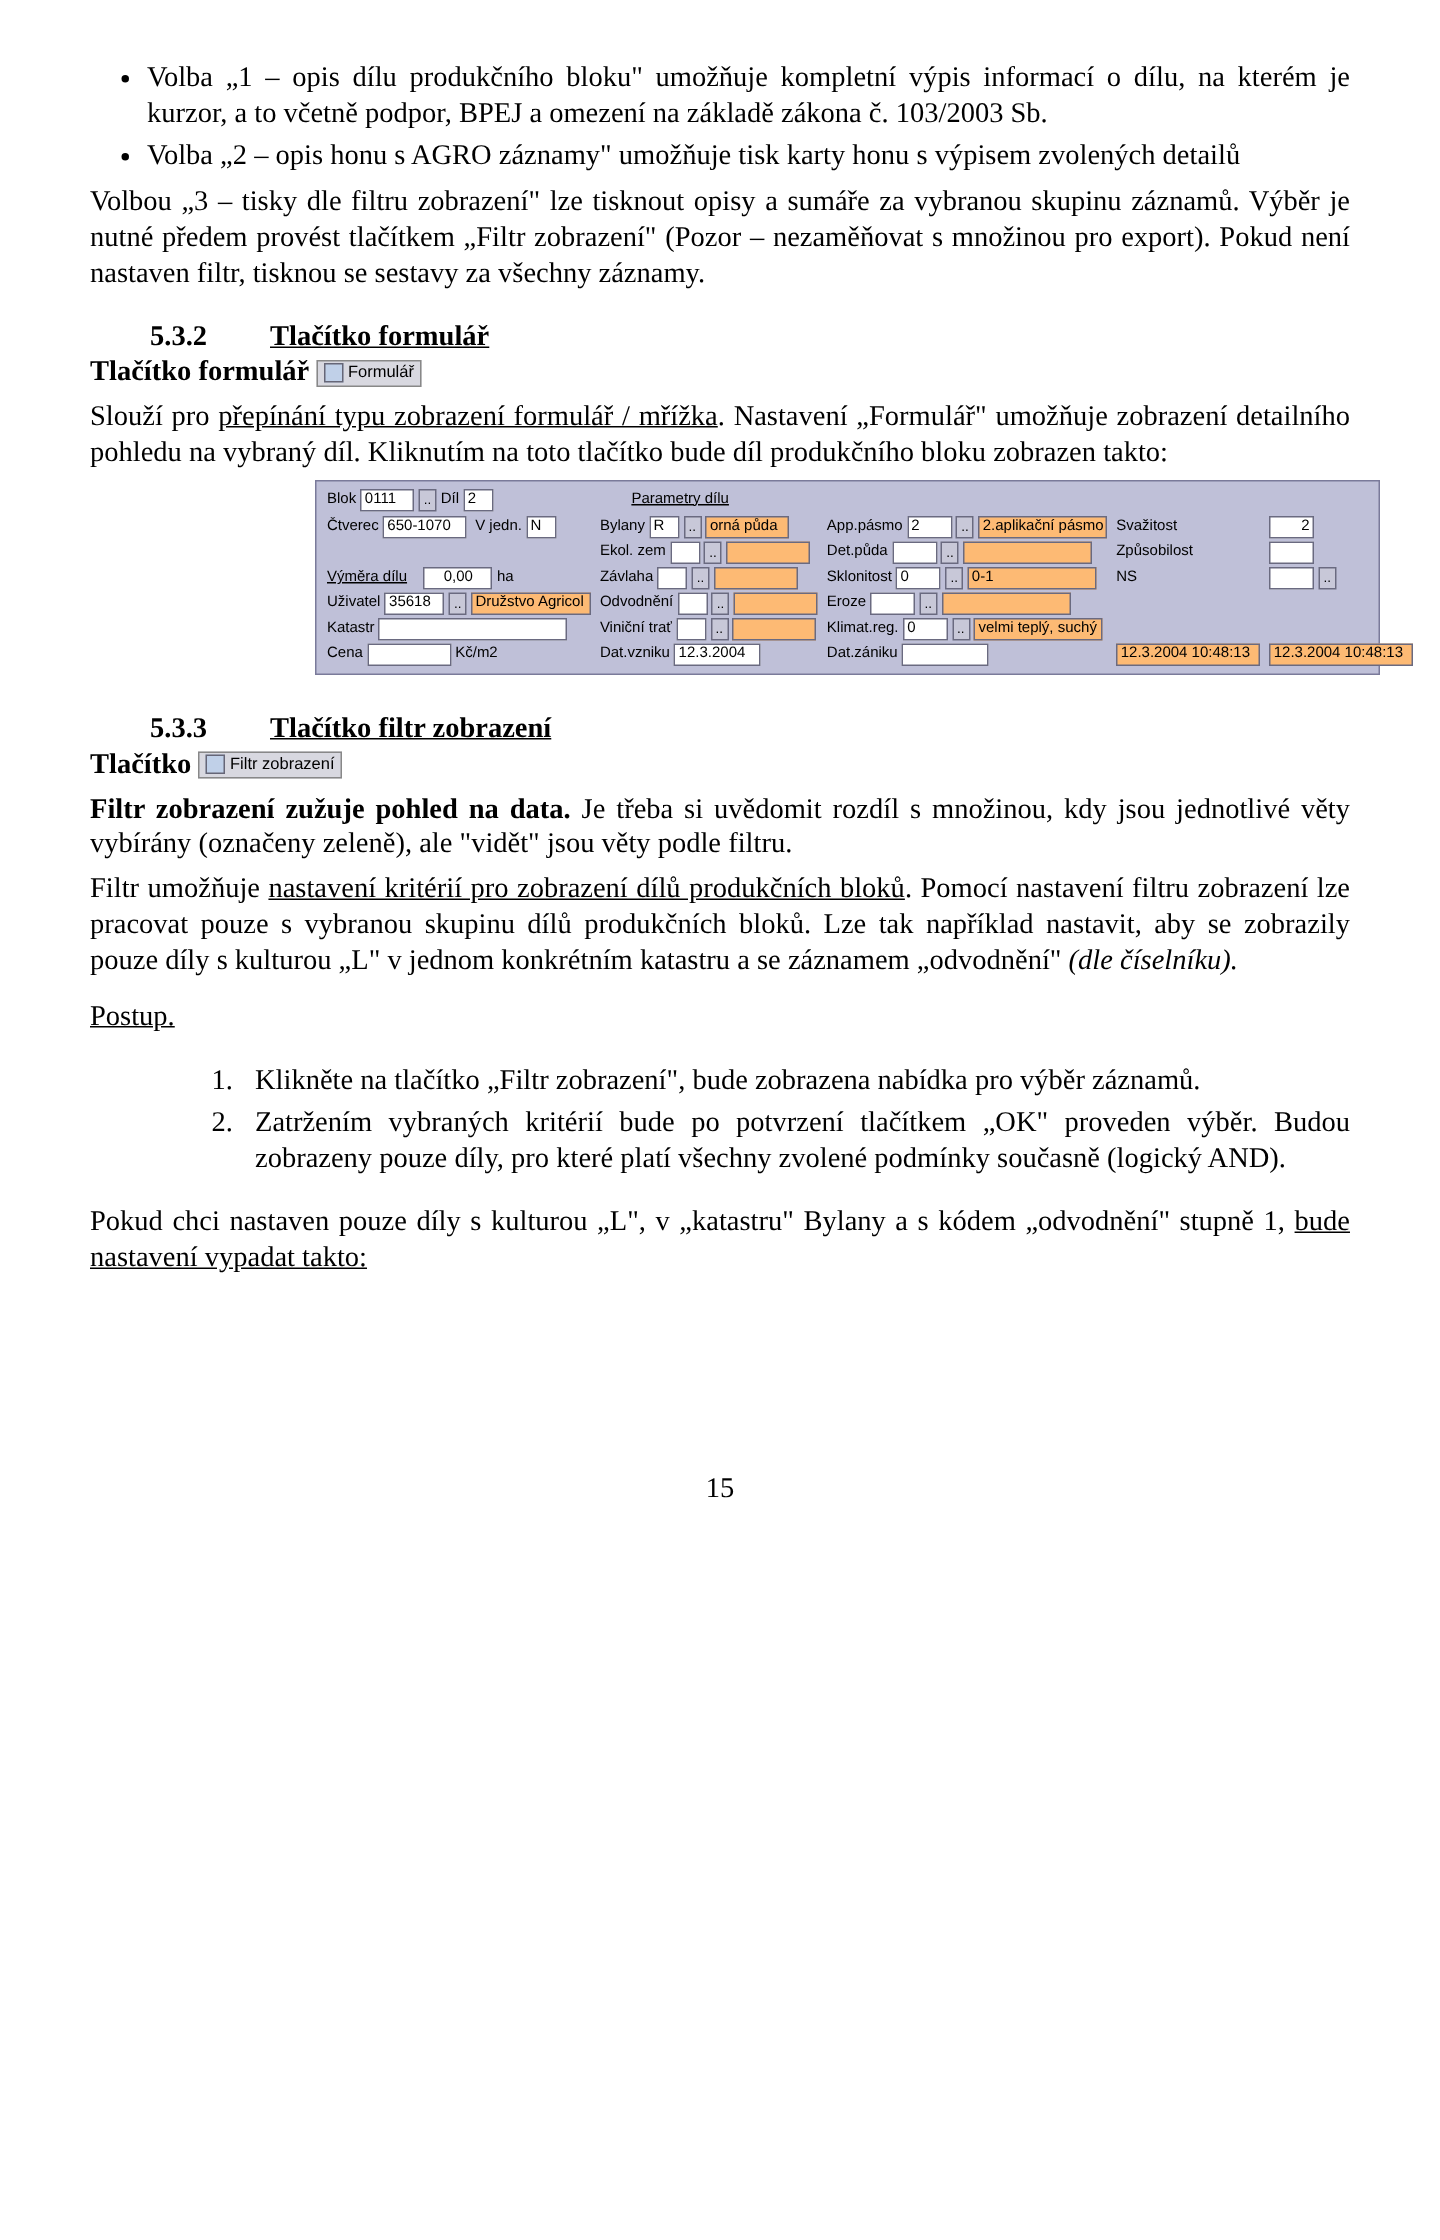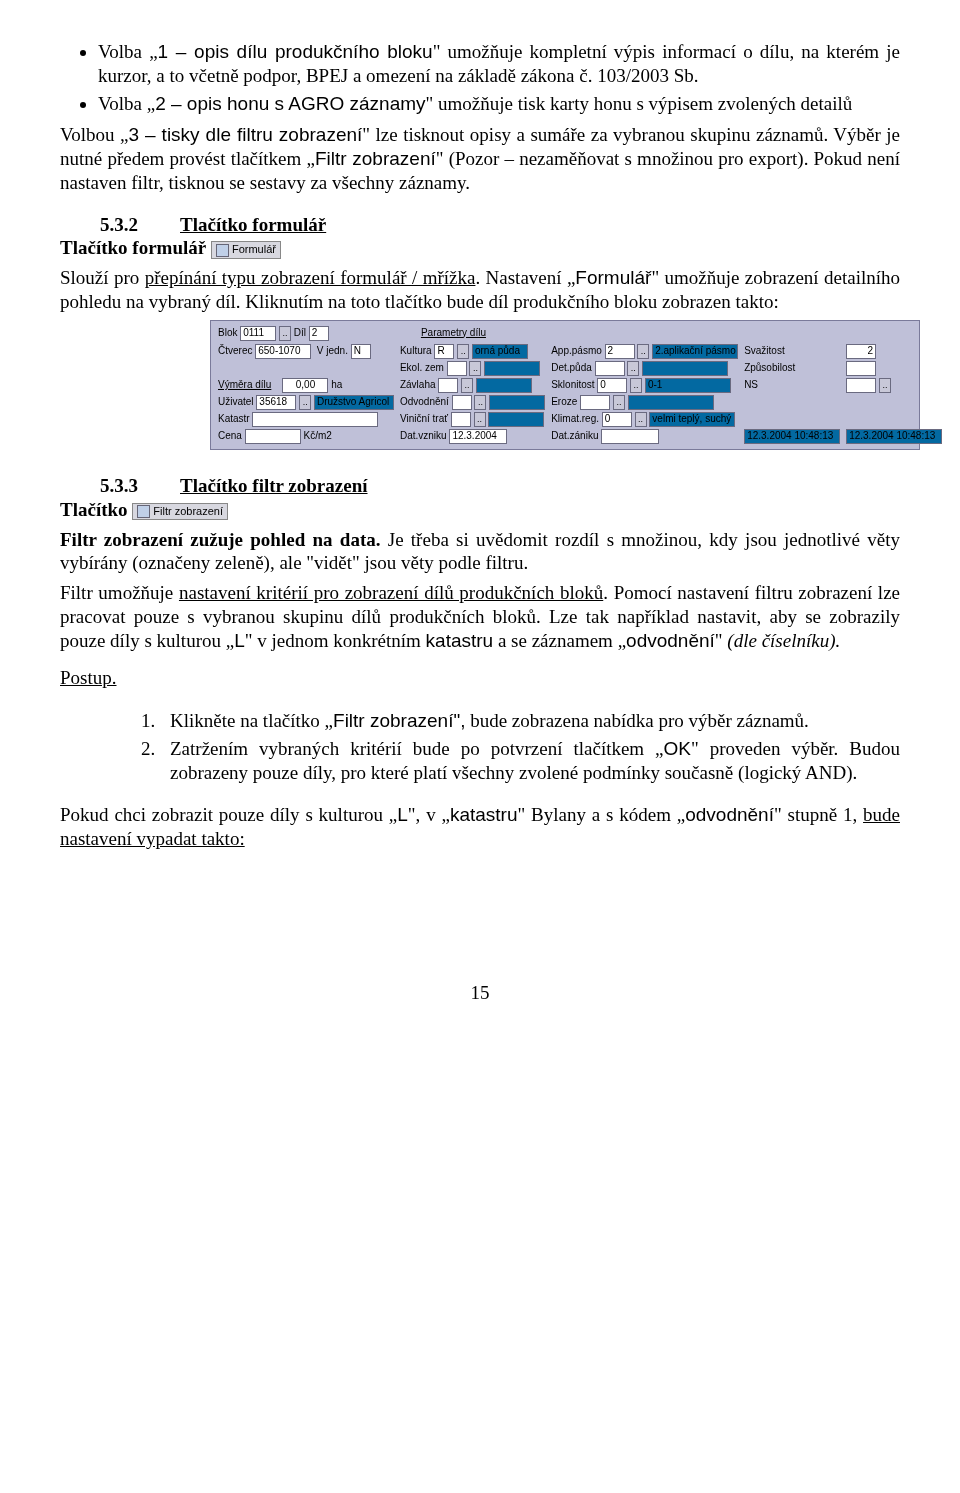--- a/index.html
+++ b/index.html
@@ -6,21 +6,21 @@
     font-family: "Times New Roman", Times, serif;
     font-size: 19px;
     color: #000;
     background: #fff;
     margin: 0;
     padding: 40px 60px 30px 60px;
     width: 960px;
     box-sizing: border-box;
     line-height: 1.25;
   }
-  .mono { font-family: Liberation Sans, sans-serif; }
+  .mono { font-family: Liberation Serif, serif; }
   ul.bullets { margin: 0 0 8px 0; padding-left: 38px; list-style: disc; }
   ul.bullets li { text-align: justify; margin-bottom: 4px; }
   p { margin: 0 0 6px 0; text-align: justify; }
   .heading-row { margin-top: 18px; margin-bottom: 0; }
   .heading-num { display: inline-block; width: 80px; font-weight: bold; margin-left: 40px; }
   .heading-txt { font-weight: bold; text-decoration: underline; }
   .sub-label { font-weight: bold; }
   .btn-img {
     display: inline-block;
     background: #d8d8e0;
@@ -57,21 +57,21 @@
     text-decoration: underline;
     color: #000;
     margin: 2px 0 3px 2px;
     padding-left: 19px;
   }
   .fld { display: inline-block; background: #fff; border: 1px solid #6a6a80; height: 13px; padding: 0 2px; font-size: 10px; vertical-align: middle; }
   .lbl { font-size: 10px; vertical-align: middle; }
   .dd { display: inline-block; width: 10px; height: 13px; background: #c8c8d8; border: 1px solid #6a6a80; text-align: center; font-size: 9px; line-height: 12px; vertical-align: middle; }
   .form-table { border-collapse: collapse; width: 100%; }
   .form-table td { padding: 1px 3px; white-space: nowrap; vertical-align: middle; }
-  .ro { background: #0369a1; }
+  .ro { background: #fdba74; }
 
   .ol-postup { list-style: decimal; padding-left: 100px; }
   .ol-postup li { text-align: justify; margin-bottom: 4px; padding-left: 10px; }
 
   .page-num { text-align: center; margin-top: 130px; font-size: 19px; }
 </style>
 </head>
 <body>
 
 <ul class="bullets">
@@ -101,21 +101,21 @@
   <table class="form-table">
     <tbody>
         <tr>
       <td style="width:200px"><span class="lbl">Blok</span> <span class="fld" style="width:30px">0111</span> <span class="dd">..</span> <span class="lbl">Díl</span> <span class="fld" style="width:14px">2</span></td>
       <td colspan="4">
             <div class="form-section-title">Parametry dílu</div>
           </td>
     </tr>
     <tr>
       <td><span class="lbl">Čtverec</span> <span class="fld" style="width:50px">650-1070</span>&nbsp;&nbsp;<span class="lbl">V jedn.</span> <span class="fld" style="width:14px">N</span></td>
-      <td><span class="lbl">Kultura</span> <span class="fld" style="width:14px">R</span> <span class="dd">..</span> <span class="fld ro" style="width:50px">orná půda</span></td>
+      <td><span class="lbl">Bylany</span> <span class="fld" style="width:14px">R</span> <span class="dd">..</span> <span class="fld ro" style="width:50px">orná půda</span></td>
       <td><span class="lbl">App.pásmo</span> <span class="fld" style="width:24px">2</span> <span class="dd">..</span> <span class="fld ro" style="width:80px">2.aplikační pásmo</span></td>
       <td><span class="lbl">Svažitost</span></td>
       <td><span class="fld" style="width:24px;text-align:right">2</span></td>
     </tr>
     <tr>
       <td></td>
       <td><span class="lbl">Ekol. zem</span> <span class="fld" style="width:14px"></span> <span class="dd">..</span> <span class="fld ro" style="width:50px"></span></td>
       <td><span class="lbl">Det.půda</span> <span class="fld" style="width:24px"></span> <span class="dd">..</span> <span class="fld ro" style="width:80px"></span></td>
       <td><span class="lbl">Způsobilost</span></td>
       <td><span class="fld" style="width:24px"></span></td>
@@ -170,16 +170,16 @@
 <ol class="ol-postup">
   <li>
     <span>Klikněte na tlačítko „</span><span class="mono">Filtr zobrazení",</span><span> bude zobrazena nabídka pro výběr záznamů.</span>
   </li>
   <li>
     <span>Zatržením vybraných kritérií bude po potvrzení tlačítkem „</span><span class="mono">OK</span><span>" proveden výběr. Budou zobrazeny pouze díly, pro které platí všechny zvolené podmínky současně (logický AND).</span>
   </li>
 </ol>
 
 <p style="margin-top:14px">
-  <span>Pokud chci zobrazit pouze díly s kulturou „</span><span class="mono">L</span><span>", v „</span><span class="mono">katastru</span><span>" Bylany a s kódem „</span><span class="mono">odvodnění</span><span>" stupně 1, </span><span class="underline">bude nastavení vypadat takto:</span>
+  <span>Pokud chci nastaven pouze díly s kulturou „</span><span class="mono">L</span><span>", v „</span><span class="mono">katastru</span><span>" Bylany a s kódem „</span><span class="mono">odvodnění</span><span>" stupně 1, </span><span class="underline">bude nastavení vypadat takto:</span>
 </p>
 
 <div class="page-num">15</div>
 
 </body></html>

